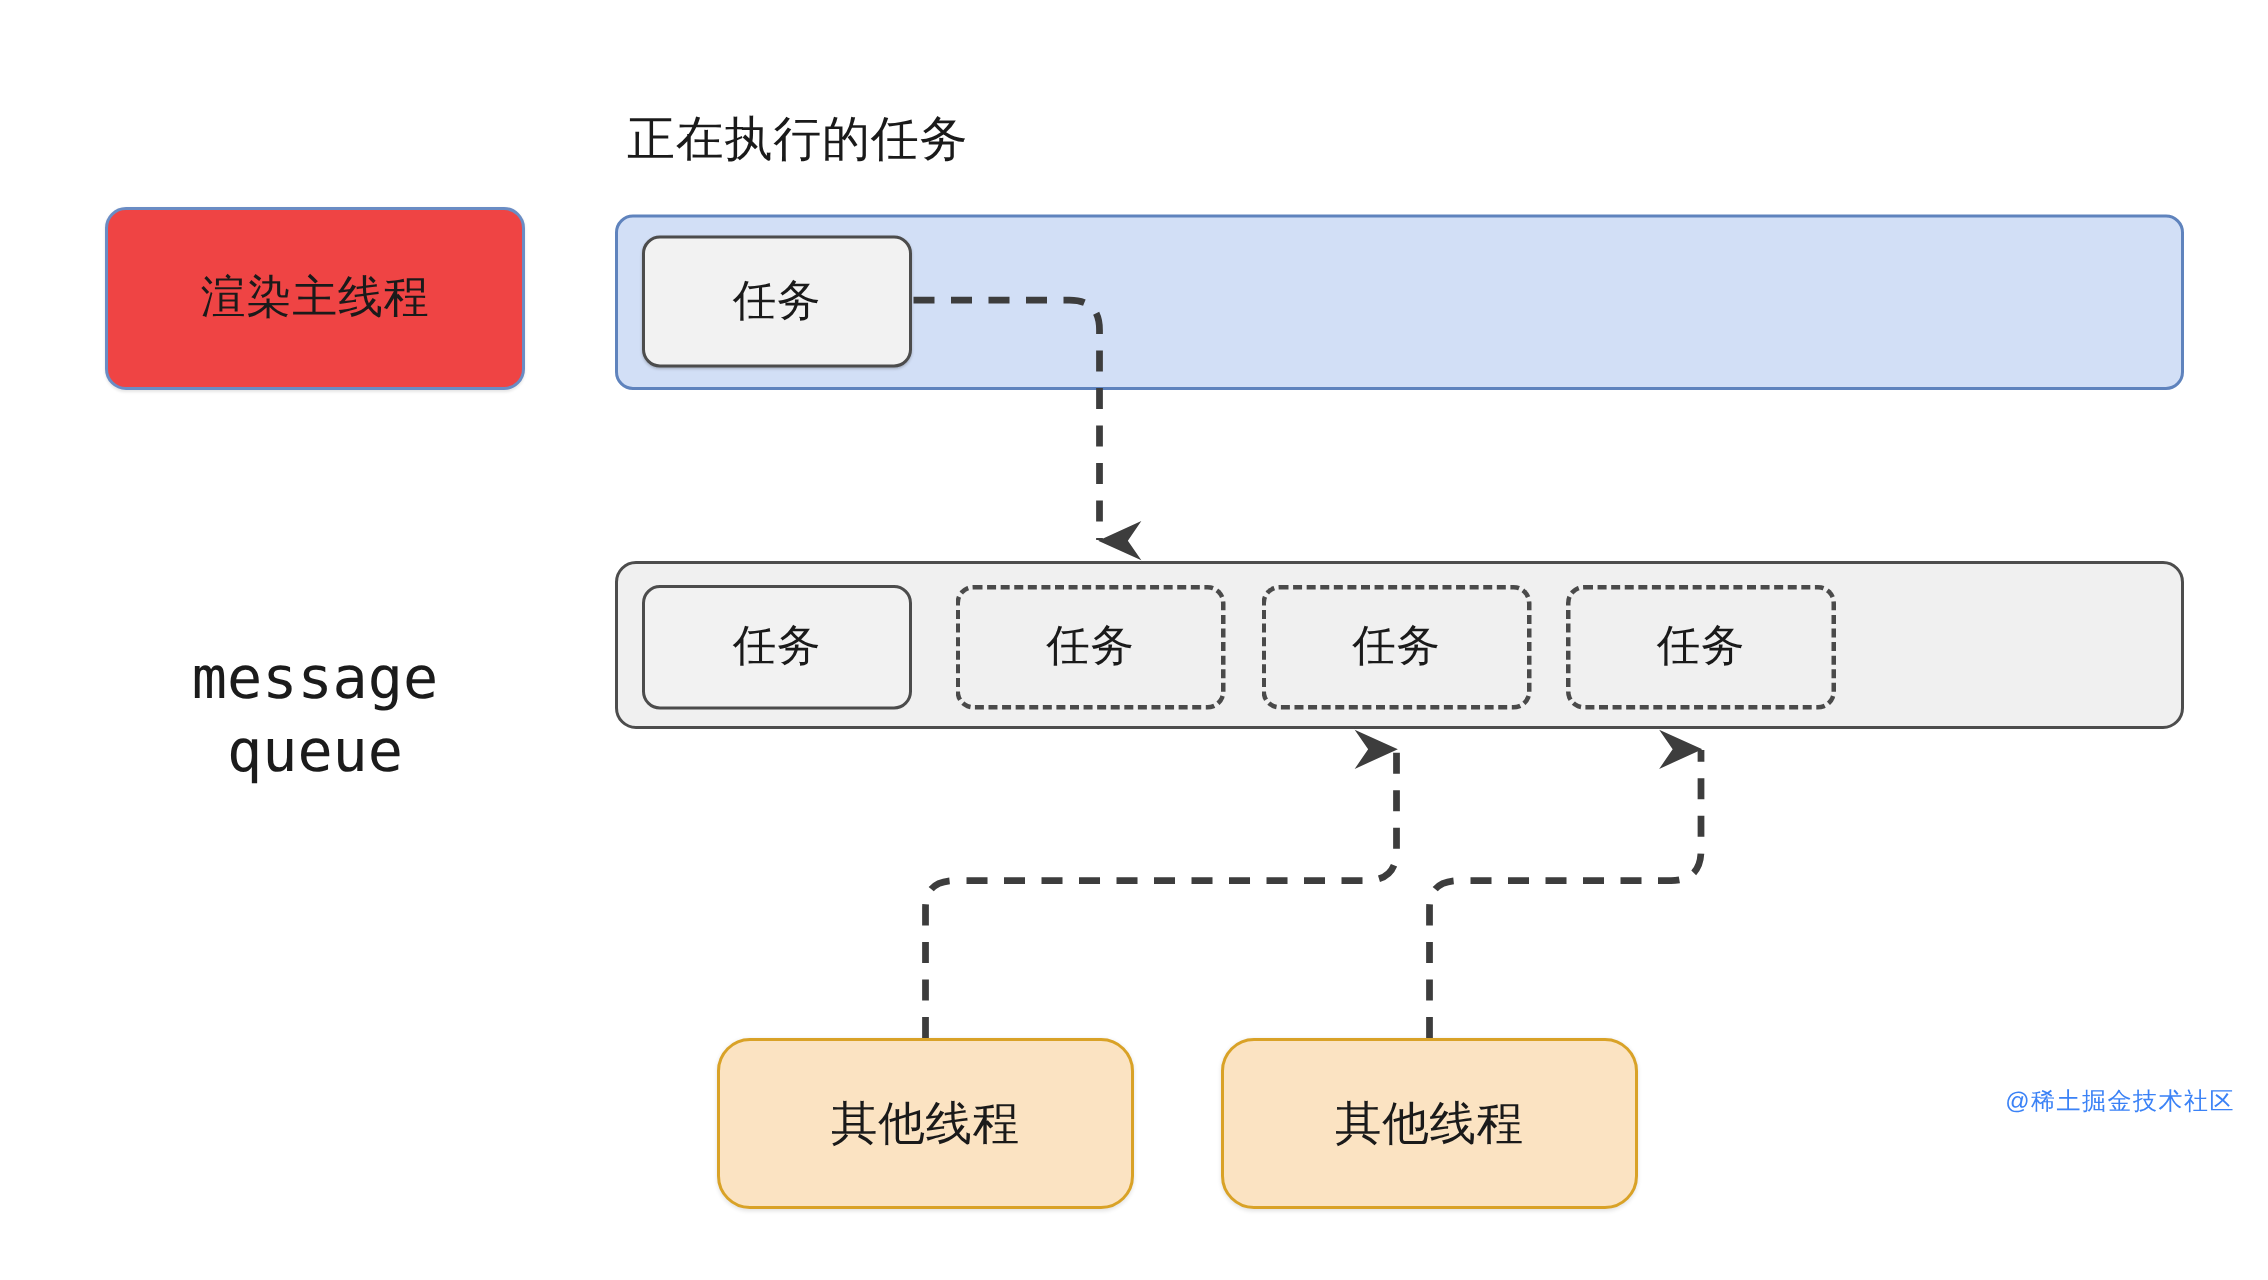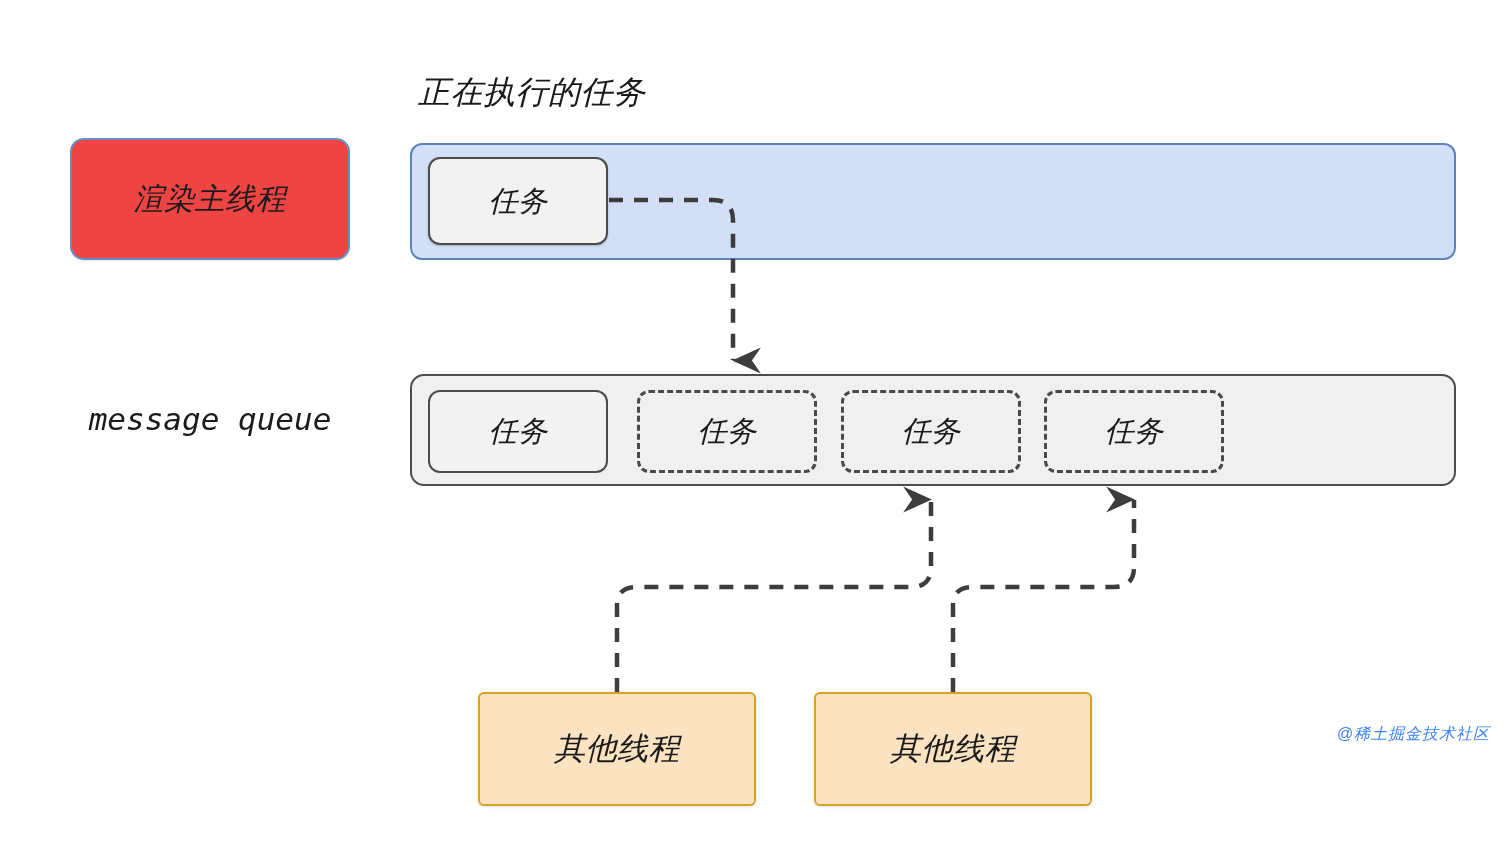--- a/index.html
+++ b/index.html
@@ -14,21 +14,20 @@
     overflow: hidden;
     font-family: "Liberation Sans", "DejaVu Sans", sans-serif;
     color: #1b1b1b;
   }
   #stage {
     position: absolute;
     left: 0;
     top: 0;
     width: 1512px;
     height: 761px;
-    font-style: italic;
   }
   .abs { position: absolute; }
 
   
   .label-text {
     font-size: 31px;
     line-height: 1.25;
     color: #1a1a1a;
     white-space: nowrap;
     letter-spacing: 0.5px;
@@ -60,24 +59,25 @@
     width: 304px;
     text-align: center;
   }
   #queue-label .cn {
     font-size: 31px;
     display: block;
     line-height: 1.3;
   }
   #queue-label .en {
     font-family: "DejaVu Sans Mono", "Liberation Mono", monospace;
-    font-size: 31px;
+    font-size: 39px;
     display: block;
     line-height: 1.25;
     letter-spacing: 0px;
+    margin-top: 29px;
   }
 
   
   #main-thread-bar {
     left: 410px;
     top: 143px;
     width: 1046px;
     height: 117px;
     background: #d2dff6;
     border: 2px solid #5f83bd;
@@ -131,21 +131,21 @@
     border: 3px dashed #4a4a4a;
   }
 
   
   .other-thread {
     top: 692px;
     width: 278px;
     height: 114px;
     background: #fbe3c2;
     border: 2.5px solid #d9a227;
-    border-radius: 6px;
+    border-radius: 22px;
     box-sizing: border-box;
     display: flex;
     align-items: center;
     justify-content: center;
     box-shadow: 0 1px 3px rgba(0,0,0,0.12);
   }
   .other-thread .label-text { font-size: 31px; }
 
   
   #arrows {

